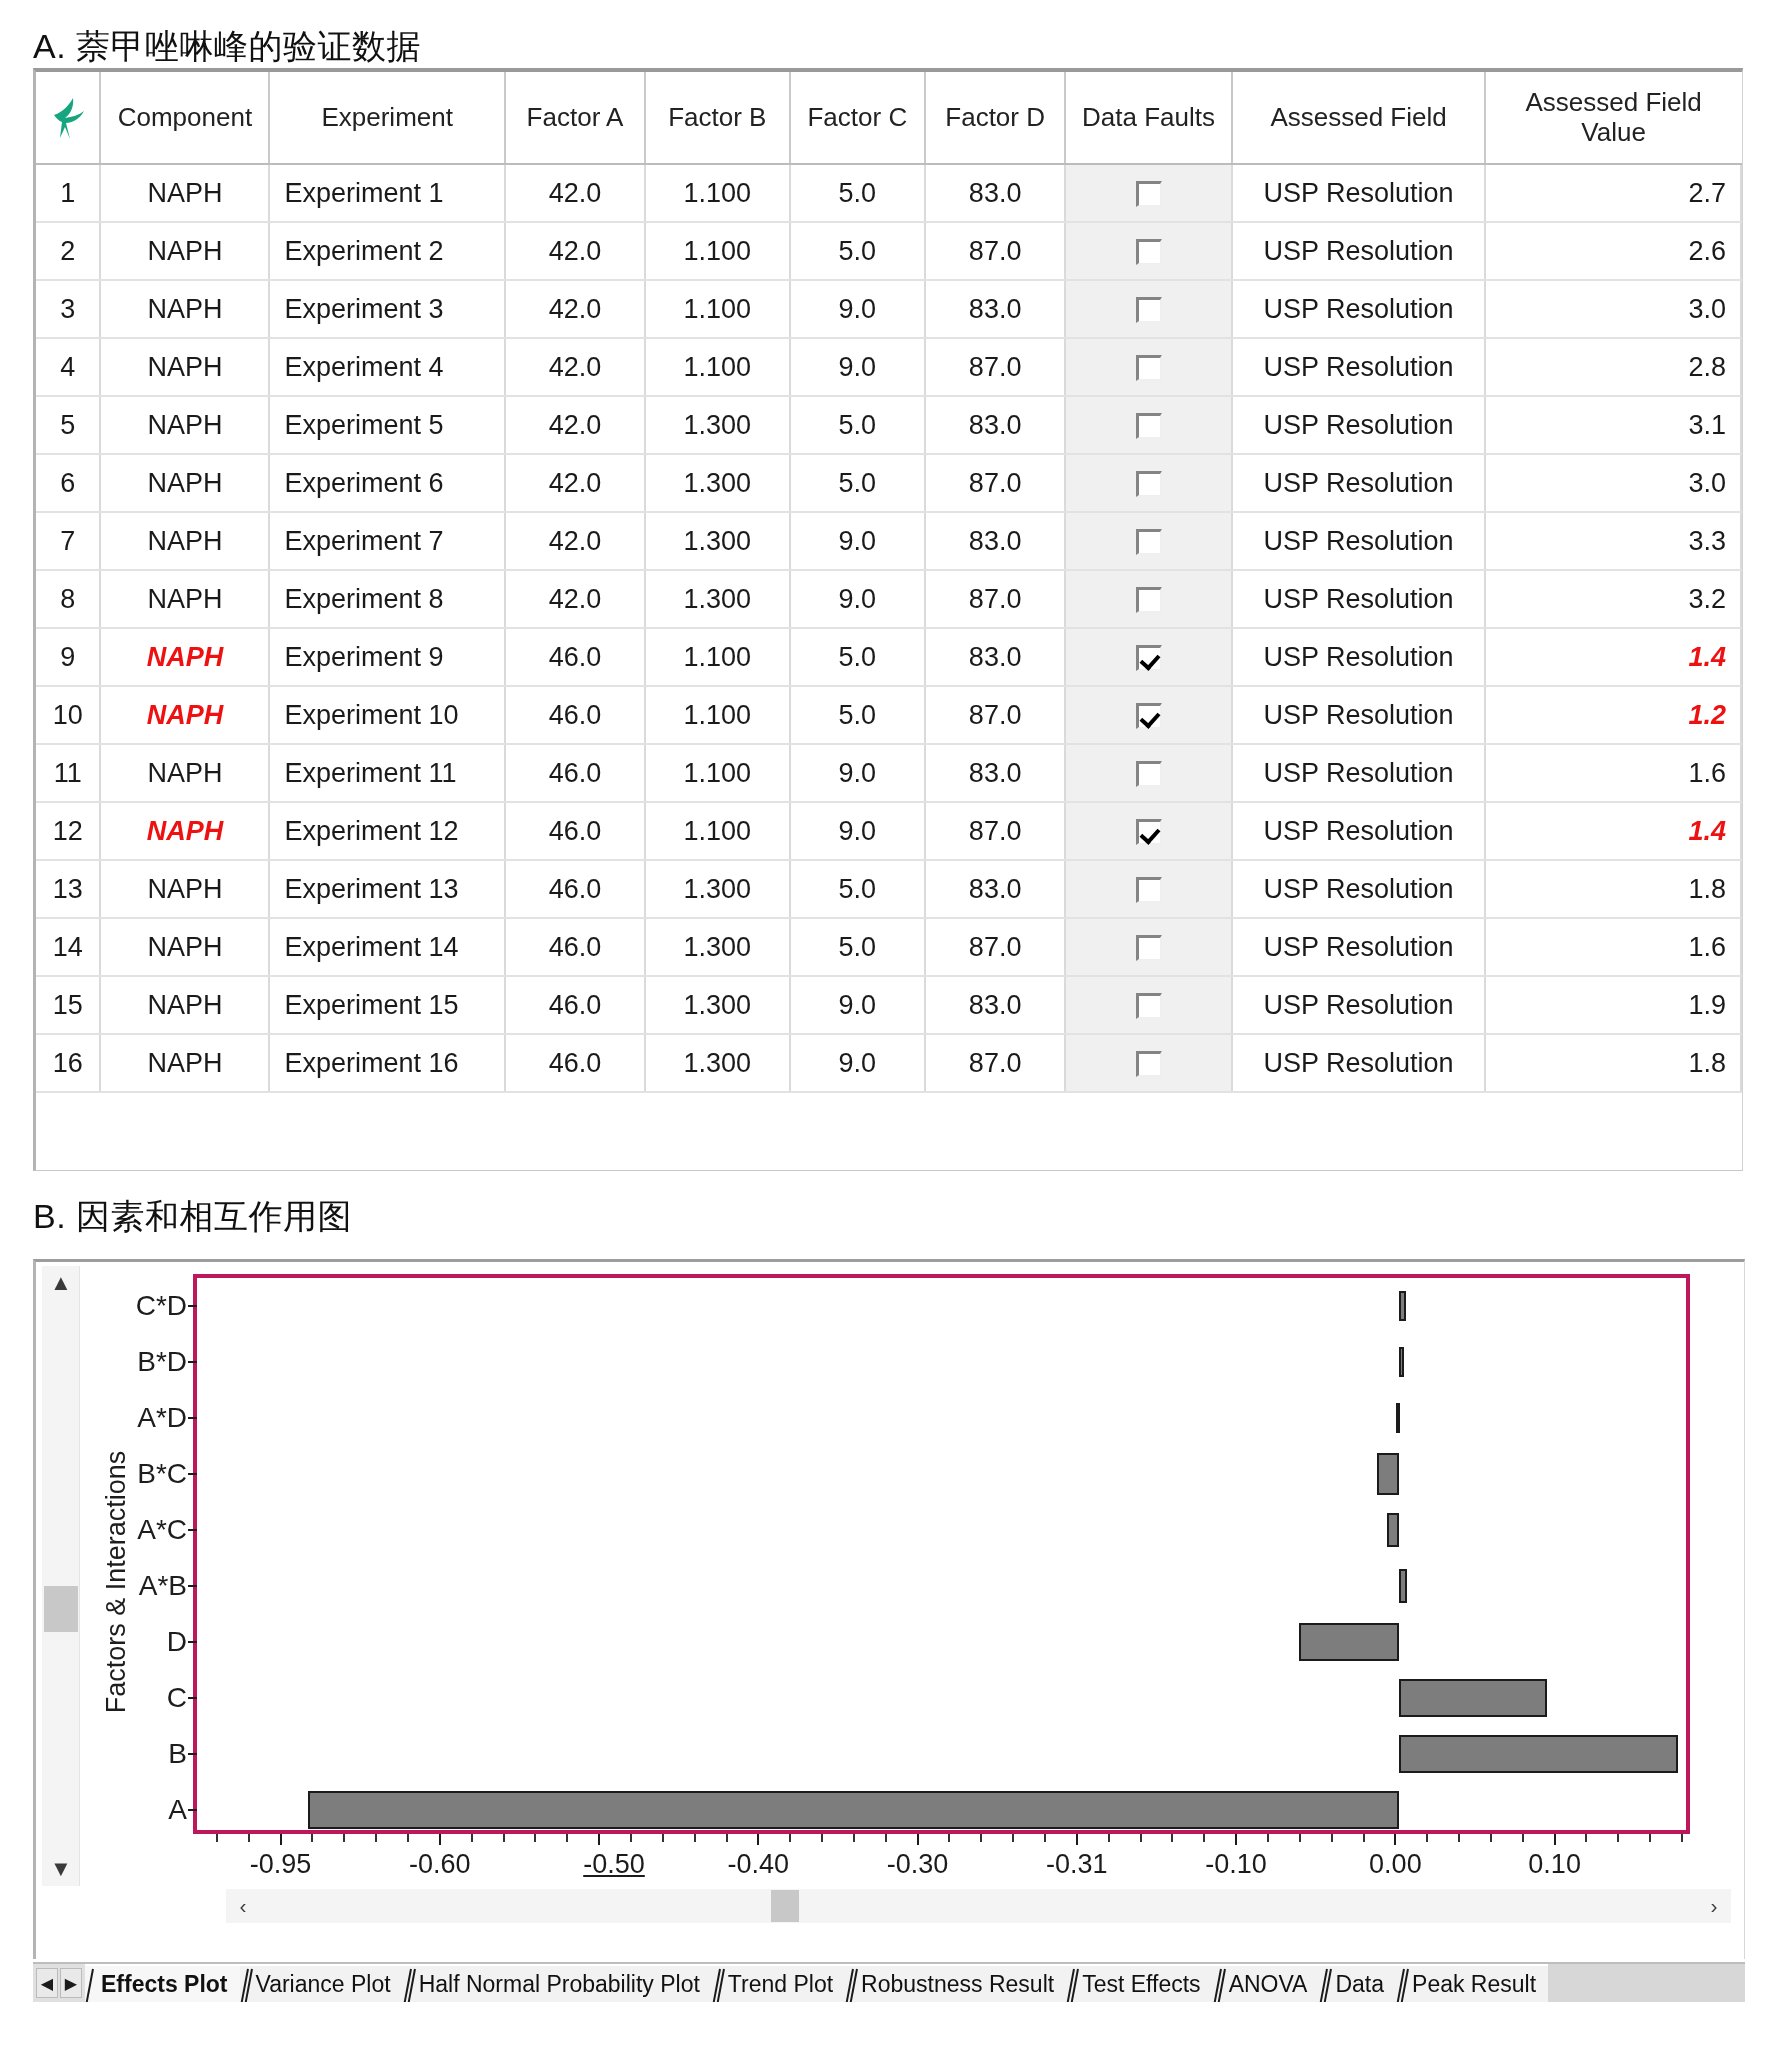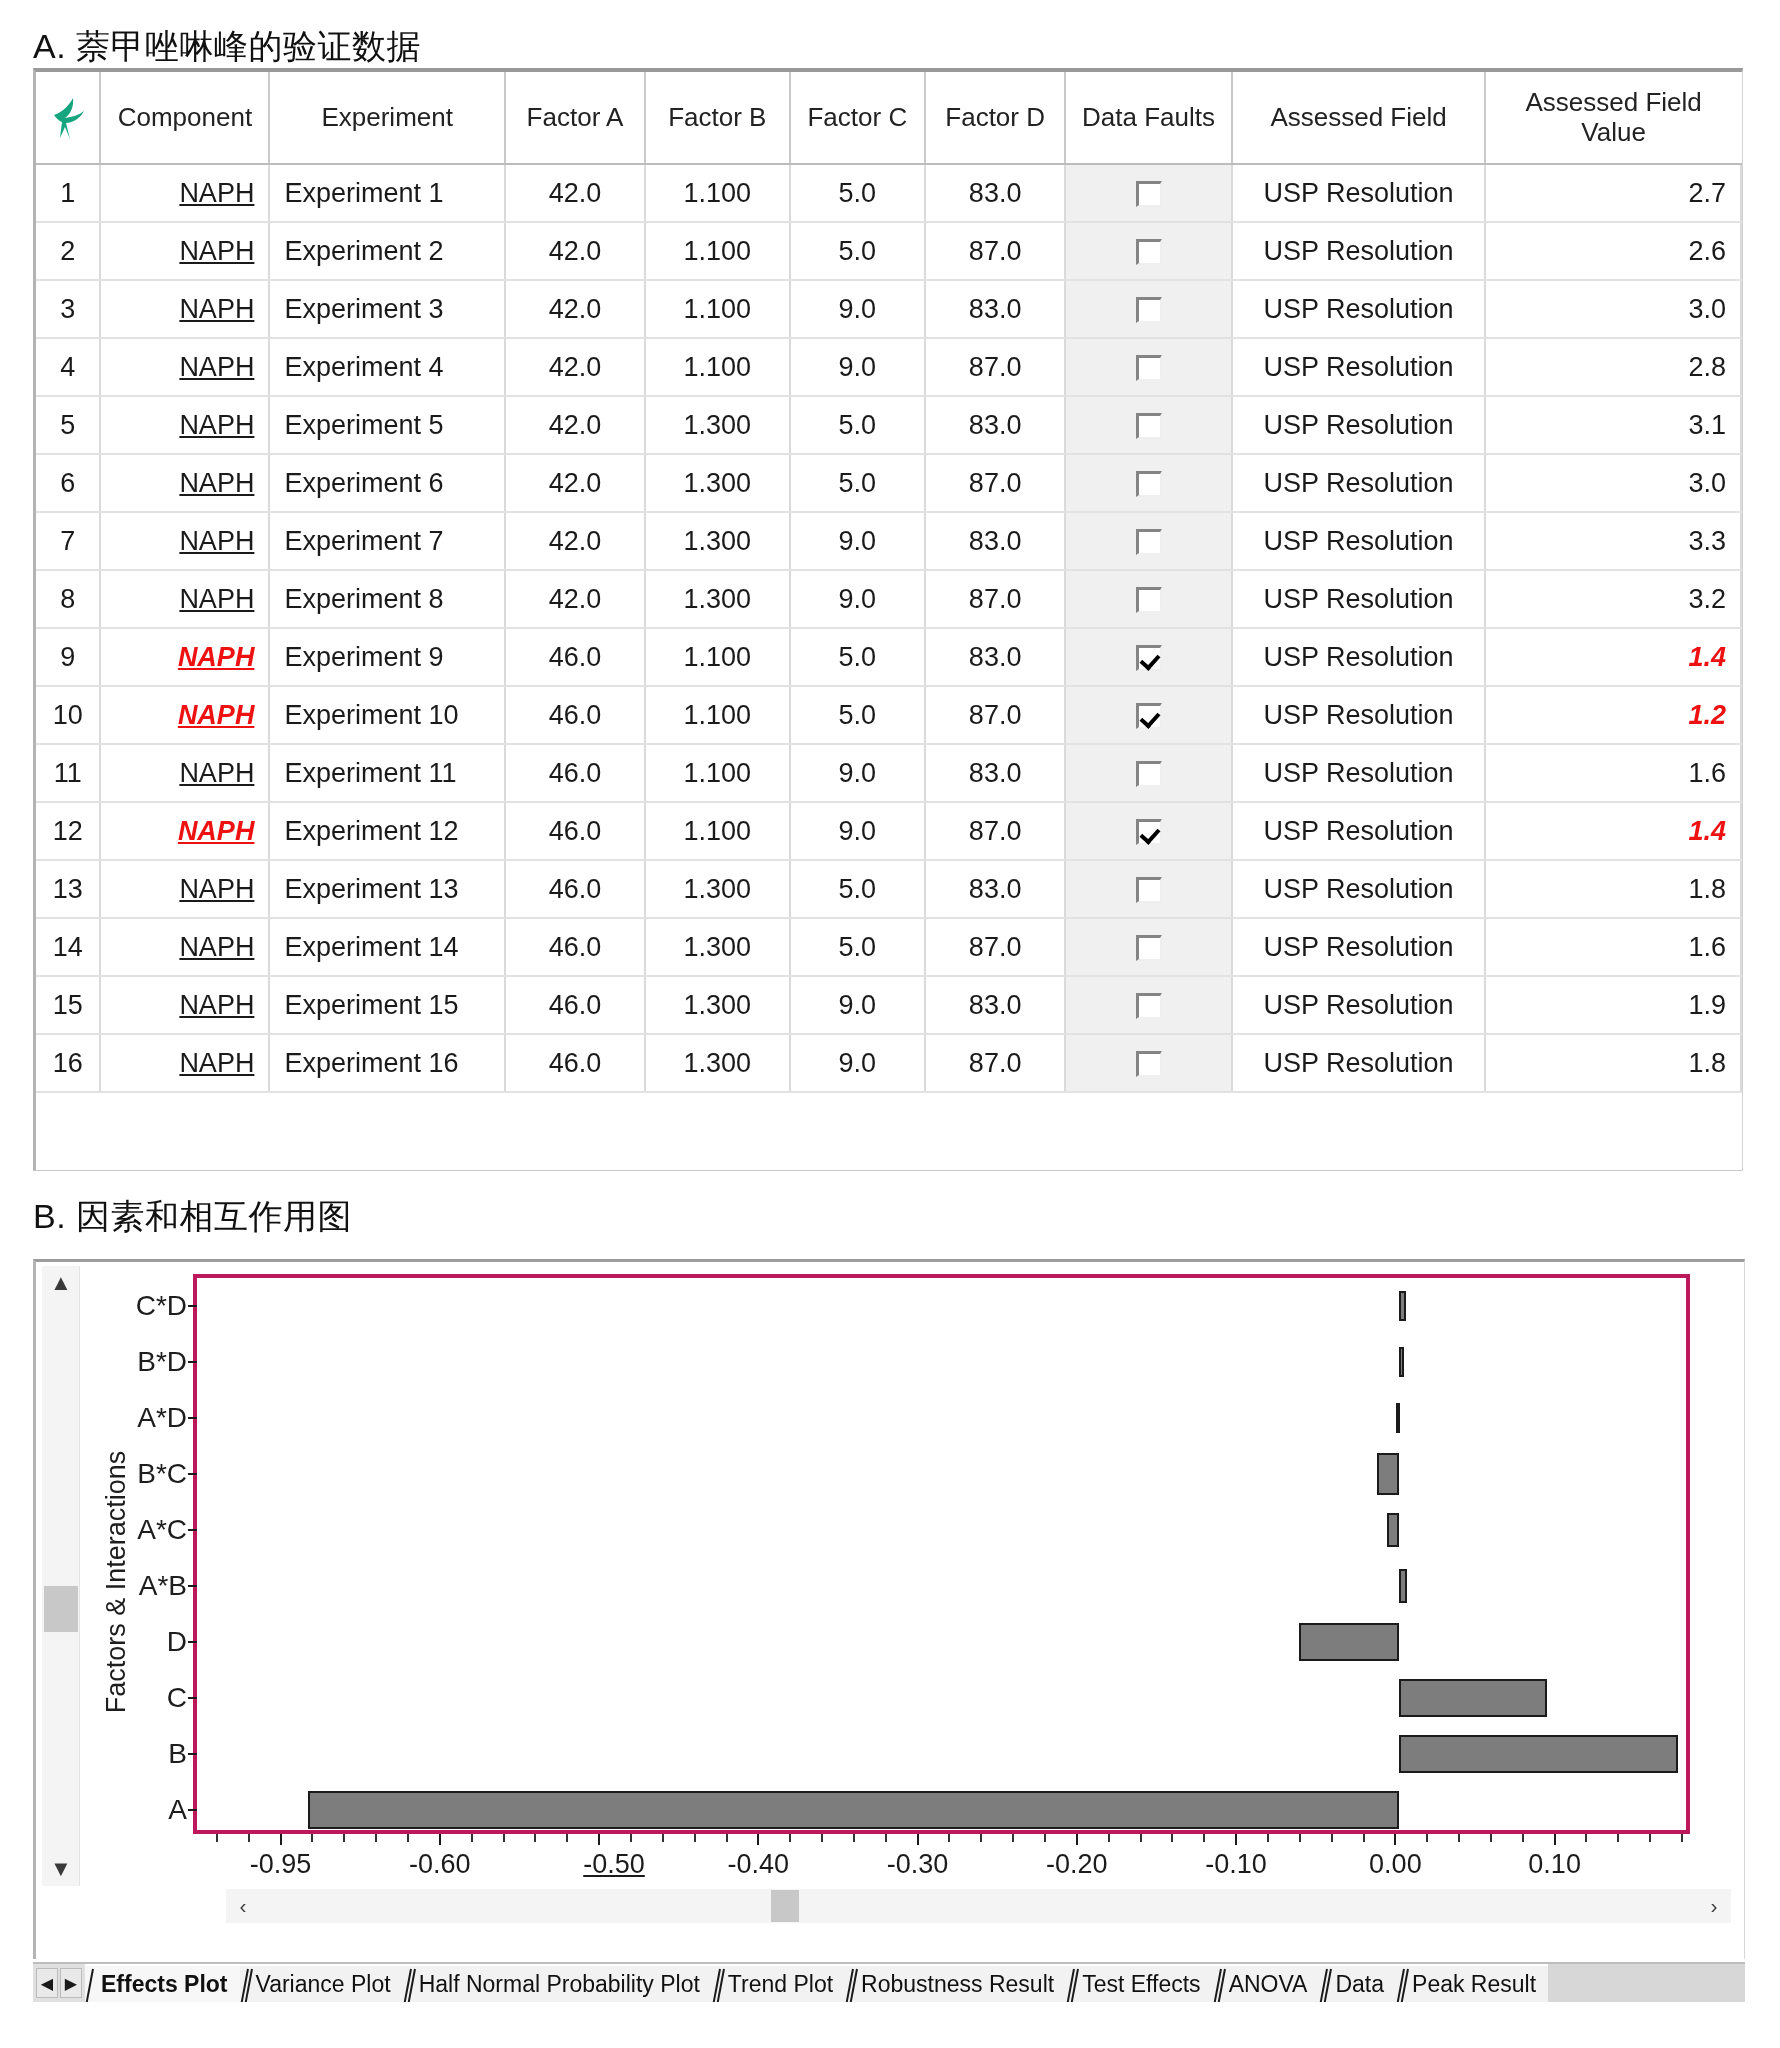--- a/index.html
+++ b/index.html
@@ -68,21 +68,21 @@
     white-space: nowrap;
     overflow: hidden;
   }
   td.c-rownum {
     text-align: center;
     background: #ffffff;
     border-right: 2px solid #c9c9c9;
     color: #1a1a1a;
     padding: 0 6px;
   }
-  td.c-comp   { text-align: right;   padding-left: 16px; text-decoration: underline; }
+  td.c-comp   { text-align: center;   padding-left: 16px; }
   td.c-exp    { text-align: left;   padding-left: 18px; }
   td.c-num    { text-align: center; }
   td.c-faults { text-align: center; background: #f0f0f0; padding: 0; }
   td.c-field  { text-align: center; border-radius: 18px; }
   td.c-val    { text-align: right; border-right: none; }
 
   .flag-red { color: #ee1111; font-weight: bold; font-style: italic; }
 
   
   .cbx {
@@ -585,21 +585,21 @@
           <div class="xtick-label" style="left: 87.5904px;">-0.95</div>
           <div class="xtick" style="left: 246.846px;"></div>
           <div class="xtick-label" style="left: 246.846px;">-0.60</div>
           <div class="xtick" style="left: 406.101px;"></div>
           <div class="xtick-label" style="left: 421px; text-decoration: underline;">-0.50</div>
           <div class="xtick" style="left: 565.356px;"></div>
           <div class="xtick-label" style="left: 565.356px;">-0.40</div>
           <div class="xtick" style="left: 724.612px;"></div>
           <div class="xtick-label" style="left: 724.612px;">-0.30</div>
           <div class="xtick" style="left: 883.867px;"></div>
-          <div class="xtick-label" style="left: 883.867px;">-0.20</div>
+          <div class="xtick-label" style="left: 883.867px;">-0.31</div>
           <div class="xtick" style="left: 1043.12px;"></div>
           <div class="xtick-label" style="left: 1043.12px;">-0.10</div>
           <div class="xtick" style="left: 1202.38px;"></div>
           <div class="xtick-label" style="left: 1202.38px;">0.00</div>
           <div class="xtick" style="left: 1361.63px;"></div>
           <div class="xtick-label" style="left: 1361.63px;">0.10</div>
         </div>
     </div>
 
     <div id="hscroll">

